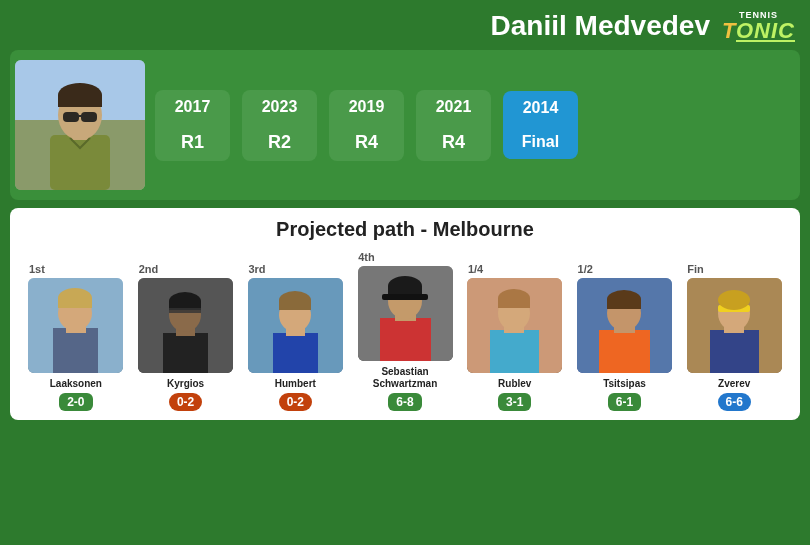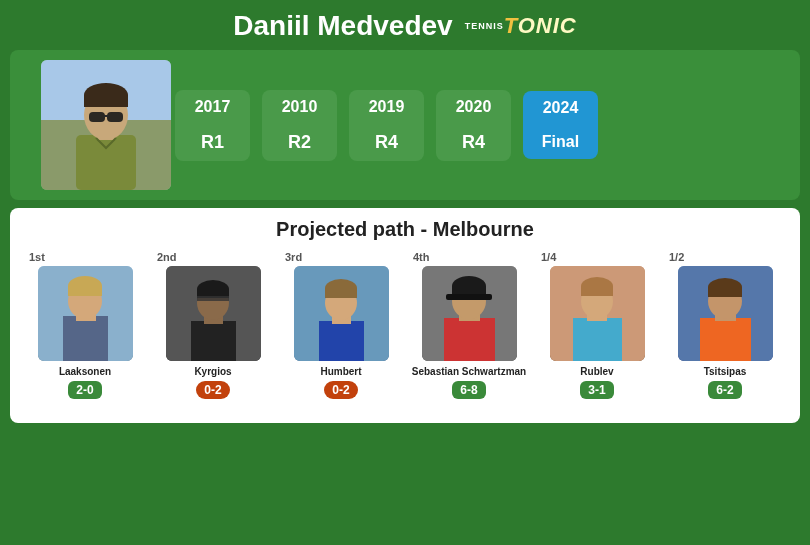--- a/index.html
+++ b/index.html
@@ -11,31 +11,31 @@
       overflow: hidden;
       position: relative;
     }
 
     
     .header {
       background: #2d7a2d;
       padding: 10px 15px 8px 15px;
       display: flex;
       align-items: center;
-      justify-content: center;
+      justify-content: flex-end;
       gap: 12px;
     }
     .player-name {
       color: white;
       font-size: 28px;
       font-weight: bold;
     }
     .logo-container {
       display: flex;
-      flex-direction: row;
+      flex-direction: column;
       align-items: center;
     }
     .logo-text-small {
       color: white;
       font-size: 9px;
       font-weight: bold;
       letter-spacing: 1px;
       text-align: center;
     }
     .logo-text-large {
@@ -48,24 +48,24 @@
     }
     .logo-text-large span {
       color: white;
     }
 
     
     .top-section {
       background: #3a8f3a;
       margin: 0 10px;
       border-radius: 8px;
-      padding: 10px 31px;
-      display: flex;
-      align-items: center;
-      gap: 4px;
+      padding: 10px 5px;
+      display: flex;
+      align-items: center;
+      gap: 10px;
       min-height: 145px;
     }
     .player-photo {
       width: 130px;
       height: 130px;
       border-radius: 6px;
       background: linear-gradient(135deg, #6aaa6a 0%, #4a8a4a 40%, #7ab87a 100%);
       overflow: hidden;
       flex-shrink: 0;
       display: flex;
@@ -101,21 +101,21 @@
     }
     .year-card.highlight .year-round {
       font-size: 16px;
     }
 
     
     .bottom-section {
       background: white;
       margin: 8px 10px 10px 10px;
       border-radius: 8px;
-      padding: 10px 15px 24px 15px;
+      padding: 10px 15px 9px 15px;
     }
     .projected-title {
       text-align: center;
       font-size: 20px;
       font-weight: bold;
       color: #222;
       margin-bottom: 10px;
     }
     .players-row {
       display: flex;
@@ -181,21 +181,21 @@
     .score-blue { background: #2277cc; color: white; }
   </style>
 </head>
 <body>
 
 <div class="header">
   <span class="player-name">Daniil Medvedev</span>
   <div class="logo-container">
     <span class="logo-text-small">TENNIS</span>
     <span class="logo-text-large">
-      <span style="color:#f0c040;">T</span><span style="color:#fef9c3;">ONIC</span>
+      <span style="color:#f0c040;">T</span><span style="color:#bef264;text-decoration:underline;">ONIC</span>
     </span>
   </div>
 </div>
 
 <div class="top-section">
   <div class="player-photo">
 
     <svg viewBox="0 0 130 130" xmlns="http://www.w3.org/2000/svg" width="130" height="130">
       <rect width="130" height="130" fill="#7ab87a"></rect>
 
@@ -219,33 +219,33 @@
       <path d="M55 78 L65 88 L75 78" fill="none" stroke="#5a6a2a" stroke-width="2"></path>
     </svg>
   </div>
 
   <div class="years-container" id="years-container">
   <div class="year-card">
     <div class="year-label">2017</div>
     <div class="year-round">R1</div>
   </div>
       <div class="year-card">
-    <div class="year-label">2010</div>
+    <div class="year-label">2023</div>
     <div class="year-round">R2</div>
   </div>
       <div class="year-card">
     <div class="year-label">2019</div>
     <div class="year-round">R4</div>
   </div>
       <div class="year-card">
-    <div class="year-label">2020</div>
+    <div class="year-label">2021</div>
     <div class="year-round">R4</div>
   </div>
       <div class="year-card highlight">
-    <div class="year-label">2024</div>
+    <div class="year-label">2014</div>
     <div class="year-round">Final</div>
   </div>
     </div>
 </div>
 
 <div class="bottom-section">
   <div class="projected-title">Projected path - Melbourne</div>
   <div class="players-row" id="players-row">
   <div class="player-card">
     <div class="round-badge">1st</div>
@@ -338,16 +338,33 @@
     <svg viewBox="0 0 95 95" xmlns="http://www.w3.org/2000/svg">
       <rect width="95" height="95" fill="#5577aa"></rect>
       <rect x="22" y="52" width="51" height="43" fill="#ee6622"></rect>
       <rect x="37" y="40" width="21" height="15" fill="#c4956a"></rect>
       <ellipse cx="47" cy="35" rx="17" ry="18" fill="#c4956a"></ellipse>
       <ellipse cx="47" cy="21" rx="17" ry="9" fill="#5a3a1a"></ellipse>
       <rect x="30" y="21" width="34" height="10" fill="#5a3a1a"></rect>
     </svg>
     </div>
     <div class="opponent-name">Tsitsipas</div>
-    <span class="score-badge score-green">6-2</span>
+    <span class="score-badge score-green">6-1</span>
+  </div>
+      <div class="player-card">
+    <div class="round-badge">Fin</div>
+    <div class="opponent-photo photo-zverev">
+      
+    <svg viewBox="0 0 95 95" xmlns="http://www.w3.org/2000/svg">
+      <rect width="95" height="95" fill="#aa8855"></rect>
+      <rect x="23" y="52" width="49" height="43" fill="#334488"></rect>
+      <rect x="37" y="40" width="20" height="15" fill="#d4a87a"></rect>
+      <ellipse cx="47" cy="35" rx="16" ry="18" fill="#d4a87a"></ellipse>
+
+      <rect x="31" y="27" width="32" height="7" fill="#f0d020" rx="2"></rect>
+      <ellipse cx="47" cy="22" rx="16" ry="10" fill="#c8a020"></ellipse>
+    </svg>
+    </div>
+    <div class="opponent-name">Zverev</div>
+    <span class="score-badge score-blue">6-6</span>
   </div>
     </div>
 </div>
 
 </body></html>

